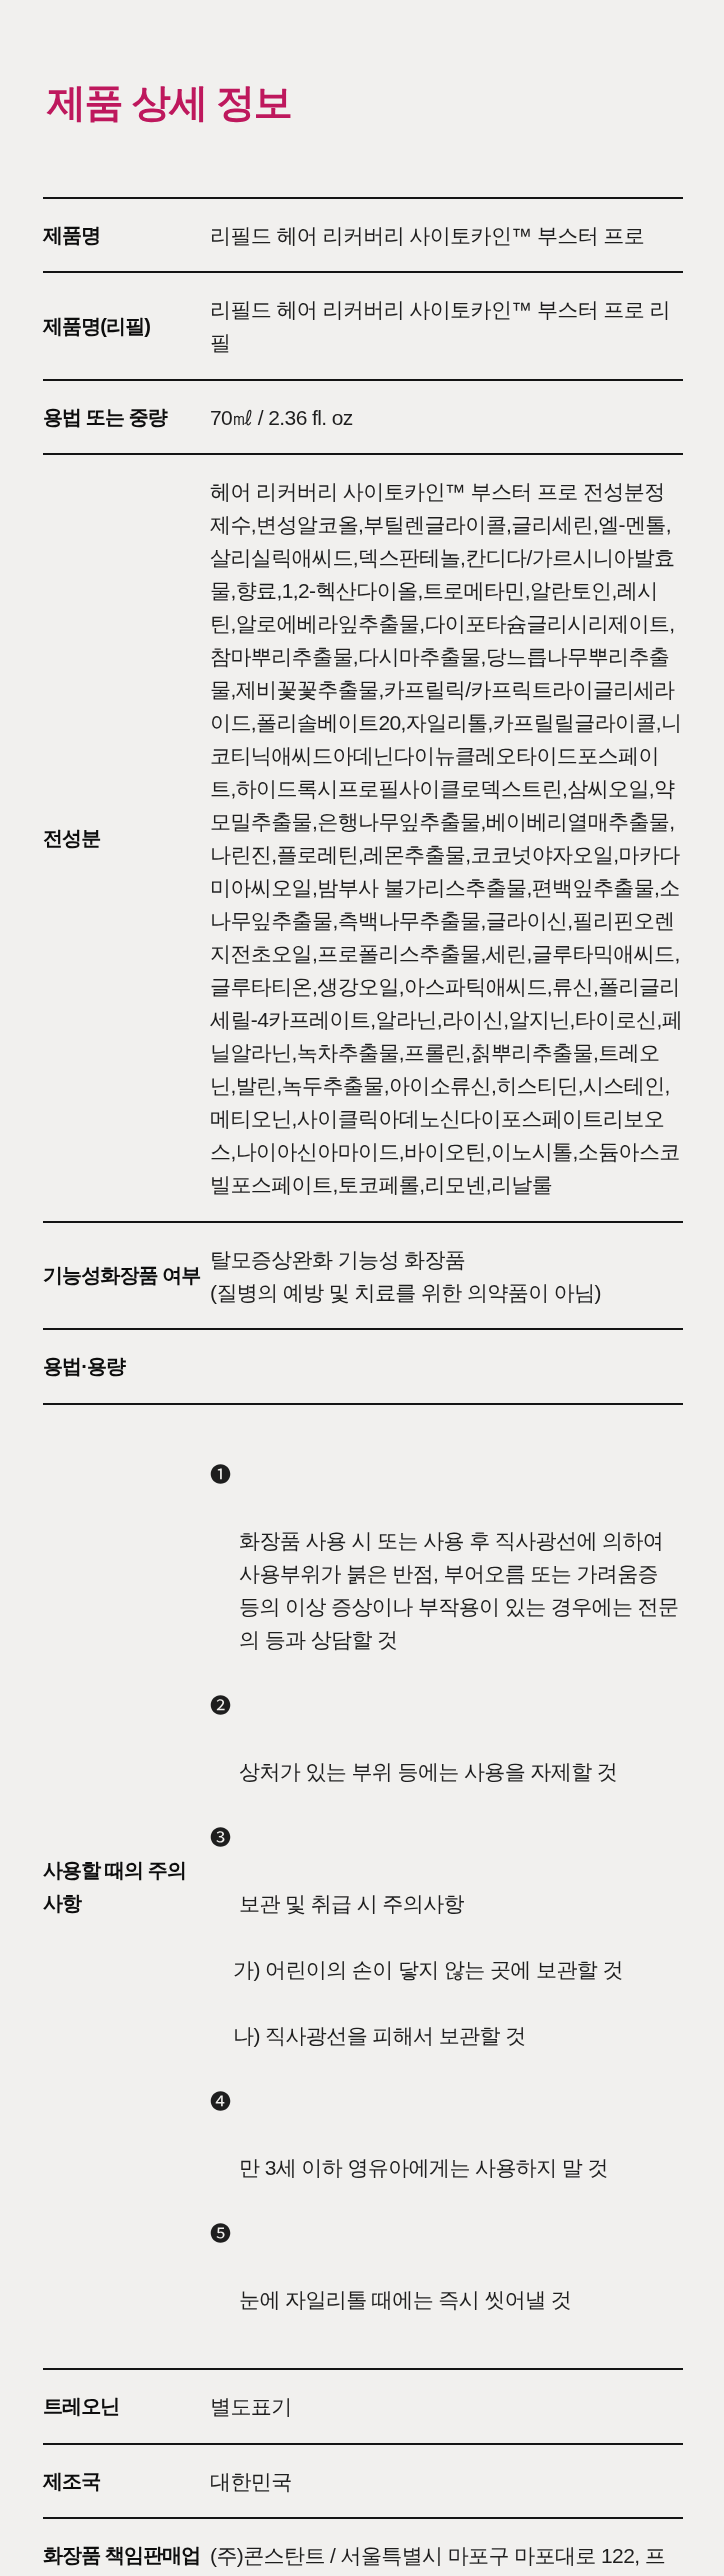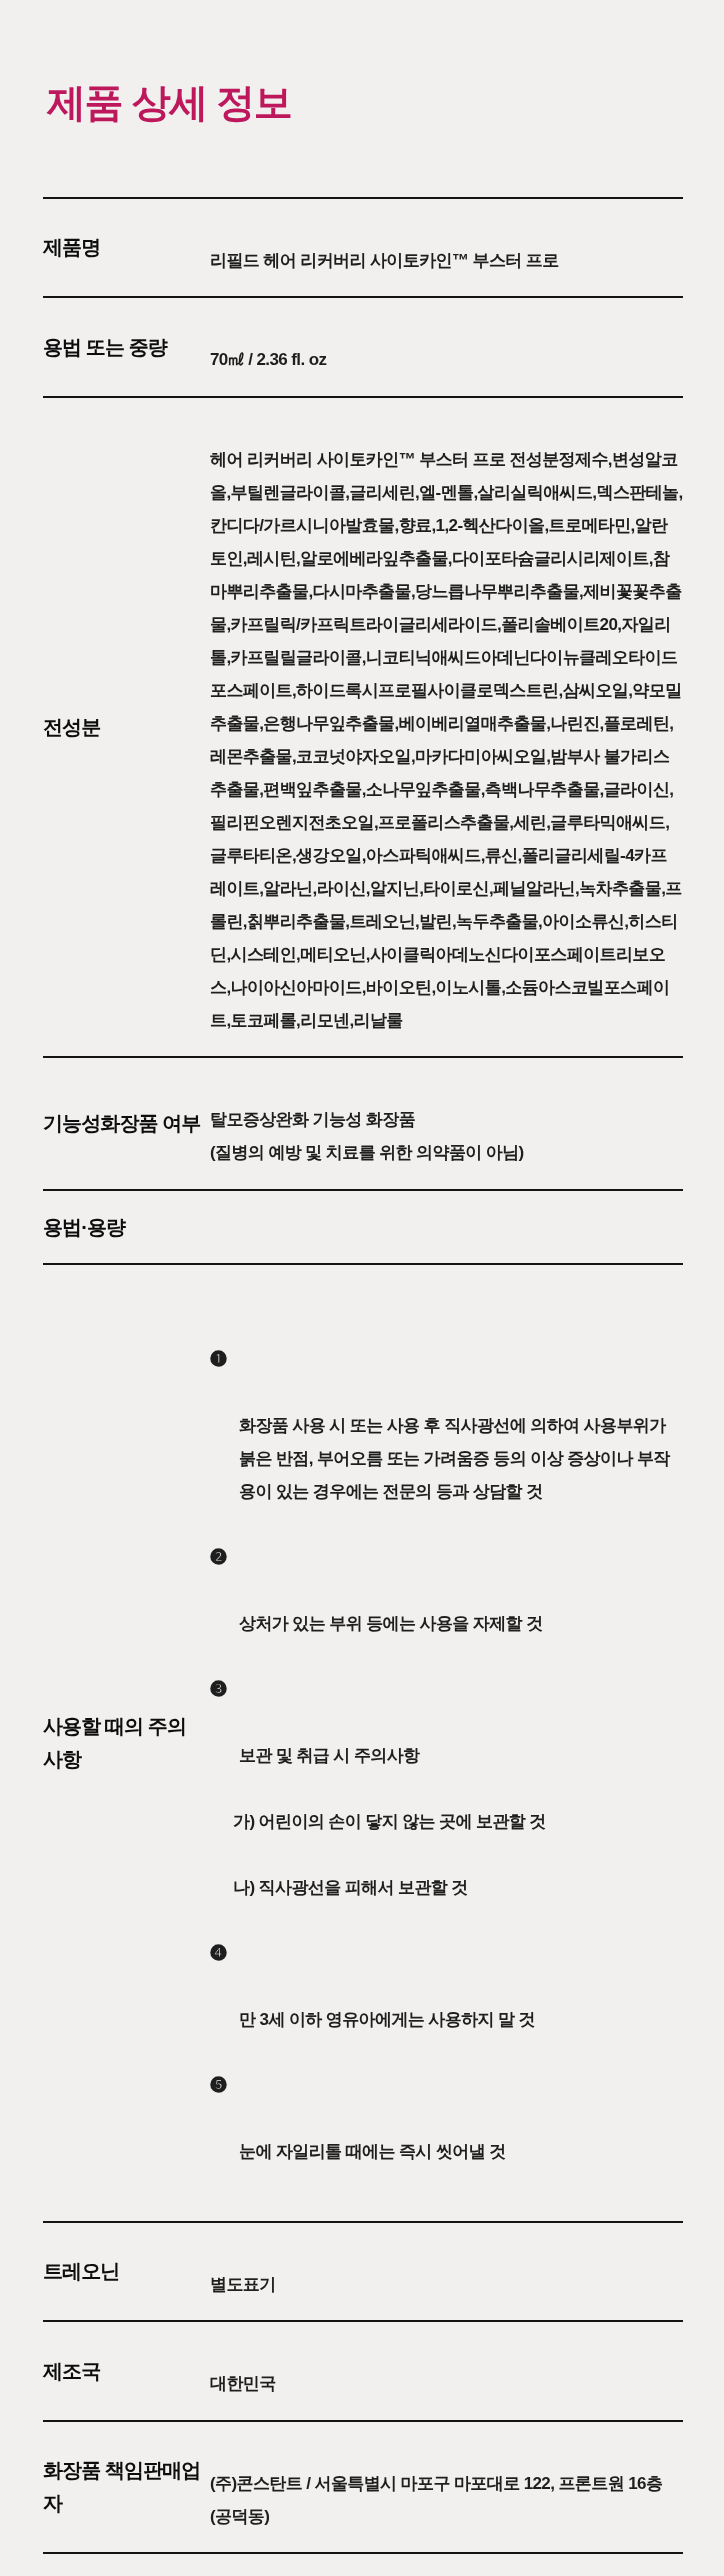--- a/index.html
+++ b/index.html
@@ -34,45 +34,48 @@
     font-size: 20px;
     font-weight: 700;
     letter-spacing: -0.9px;
     line-height: 33px;
     color: #0d0d0d;
     padding-right: 5.8px;
     box-sizing: border-box;
   }
   .value {
     flex: 1 1 auto;
-    font-size: 17px;
-    font-weight: 700;
+    font-size: 21px;
+    font-weight: 400;
     letter-spacing: -0.6px;
     line-height: 33px;
     color: #1e1e1e;
     white-space: pre-line;
     word-break: normal;
-    margin-top: 25px;
   }
   .caution-item { position: relative; padding-left: 29px; }
   .caution-item .bullet { position: absolute; left: 0; top: 0; }
   .caution-sub { padding-left: 23px; }
 </style>
 </head>
 <body>
 
 <h1 class="page-title">제품 상세 정보</h1>
 
 <div class="info-table">
 
   <div class="row">
     <div class="label">제품명</div>
     <div class="value">리필드 헤어 리커버리 사이토카인™ 부스터 프로</div>
   </div>
 
+  <div class="row">
+    <div class="label">제품명(리필)</div>
+    <div class="value">리필드 헤어 리커버리 사이토카인™ 부스터 프로 리필</div>
+  </div>
 
   <div class="row">
     <div class="label">용법 또는 중량</div>
     <div class="value">70㎖ / 2.36 fl. oz</div>
   </div>
 
   <div class="row">
     <div class="label">전성분</div>
     <div class="value">헤어 리커버리 사이토카인™ 부스터 프로 전성분정제수,변성알코올,부틸렌글라이콜,글리세린,엘-멘톨,살리실릭애씨드,덱스판테놀,칸디다/가르시니아발효물,향료,1,2-헥산다이올,트로메타민,알란토인,레시틴,알로에베라잎추출물,다이포타슘글리시리제이트,참마뿌리추출물,다시마추출물,당느릅나무뿌리추출물,제비꽃꽃추출물,카프릴릭/카프릭트라이글리세라이드,폴리솔베이트20,자일리톨,카프릴릴글라이콜,니코티닉애씨드아데닌다이뉴클레오타이드포스페이트,하이드록시프로필사이클로덱스트린,삼씨오일,약모밀추출물,은행나무잎추출물,베이베리열매추출물,나린진,플로레틴,레몬추출물,코코넛야자오일,마카다미아씨오일,밤부사 불가리스추출물,편백잎추출물,소나무잎추출물,측백나무추출물,글라이신,필리핀오렌지전초오일,프로폴리스추출물,세린,글루타믹애씨드,글루타티온,생강오일,아스파틱애씨드,류신,폴리글리세릴-4카프레이트,알라닌,라이신,알지닌,타이로신,페닐알라닌,녹차추출물,프롤린,칡뿌리추출물,트레오닌,발린,녹두추출물,아이소류신,히스티딘,시스테인,메티오닌,사이클릭아데노신다이포스페이트리보오스,나이아신아마이드,바이오틴,이노시톨,소듐아스코빌포스페이트,토코페롤,리모넨,리날룰</div>
   </div>

